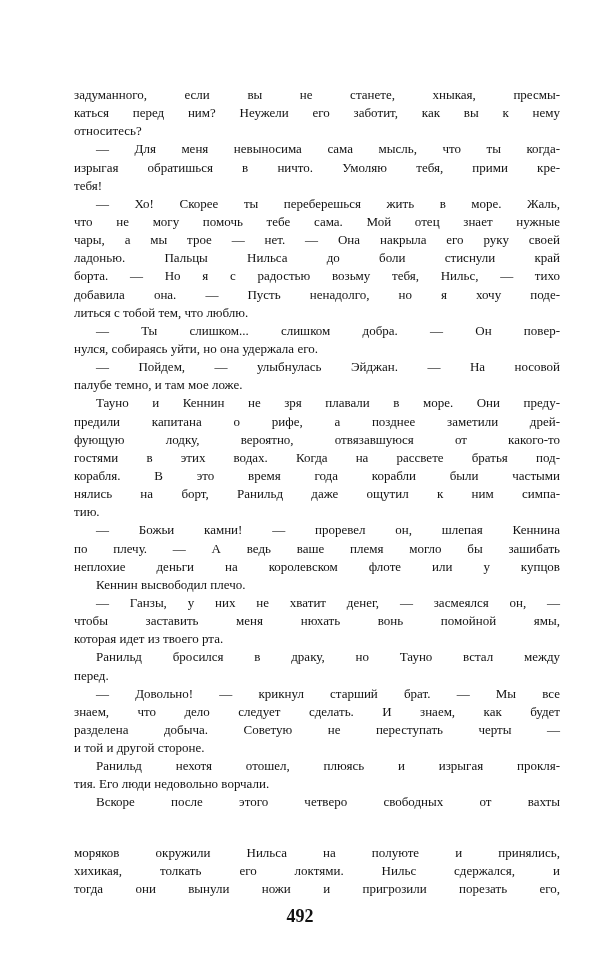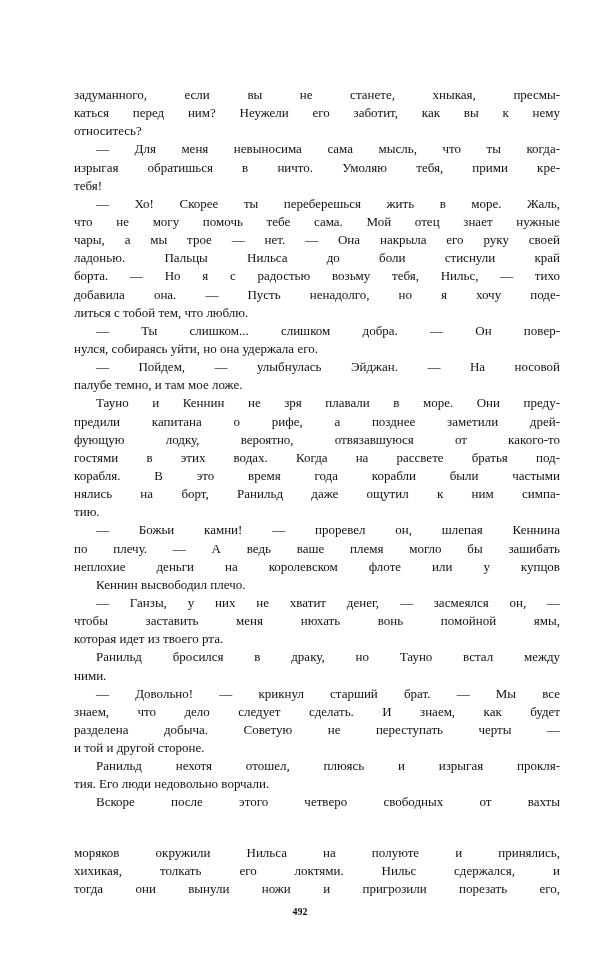--- a/index.html
+++ b/index.html
@@ -36,21 +36,21 @@
     }
     .line.indent {
       padding-left: 22px;
     }
     .page-number {
       position: absolute;
       left: 0;
       width: 600px;
       top: 906px;
       text-align: center;
-      font-size: 10px;
+      font-size: 18px;
       font-weight: bold;
       font-family: "Liberation Serif", "DejaVu Serif", serif;
     }
   </style>
 </head>
 <body>
 
 <div class="page" id="page-body">
     <span class="line" style="word-spacing: 0px;">задуманного, если вы не станете, хныкая, пресмы-</span>
     <span class="line" style="word-spacing: 0px;">каться перед ним? Неужели его заботит, как вы к нему</span>
@@ -77,21 +77,21 @@
     <span class="line" style="word-spacing: 0px;">нялись на борт, Ранильд даже ощутил к ним симпа-</span>
     <span class="line last">тию.</span>
     <span class="line indent" style="word-spacing: 0px;">— Божьи камни! — проревел он, шлепая Кеннина</span>
     <span class="line" style="word-spacing: 0px;">по плечу. — А ведь ваше племя могло бы зашибать</span>
     <span class="line" style="word-spacing: 0px;">неплохие деньги на королевском флоте или у купцов</span>
     <span class="line indent last">Кеннин высвободил плечо.</span>
     <span class="line indent" style="word-spacing: 0px;">— Ганзы, у них не хватит денег, — засмеялся он, —</span>
     <span class="line" style="word-spacing: 0px;">чтобы заставить меня нюхать вонь помойной ямы,</span>
     <span class="line last">которая идет из твоего рта.</span>
     <span class="line indent" style="word-spacing: 0px;">Ранильд бросился в драку, но Тауно встал между</span>
-    <span class="line last">ними.</span>
+    <span class="line last">перед.</span>
     <span class="line indent" style="word-spacing: 0px;">— Довольно! — крикнул старший брат. — Мы все</span>
     <span class="line" style="word-spacing: 0px;">знаем, что дело следует сделать. И знаем, как будет</span>
     <span class="line" style="word-spacing: 0px;">разделена добыча. Советую не переступать черты —</span>
     <span class="line last">и той и другой стороне.</span>
     <span class="line indent" style="word-spacing: 0px;">Ранильд нехотя отошел, плюясь и изрыгая прокля-</span>
     <span class="line last">тия. Его люди недовольно ворчали.</span>
     <span class="line indent" style="word-spacing: 0px;">Вскоре после этого четверо свободных от вахты</span>
     <span class="line" style="word-spacing: 0px; margin-top: 32px;">моряков окружили Нильса на полуюте и принялись,</span>
     <span class="line" style="word-spacing: 0px;">хихикая, толкать его локтями. Нильс сдержался, и</span>
     <span class="line" style="word-spacing: 0px;">тогда они вынули ножи и пригрозили порезать его,</span>

